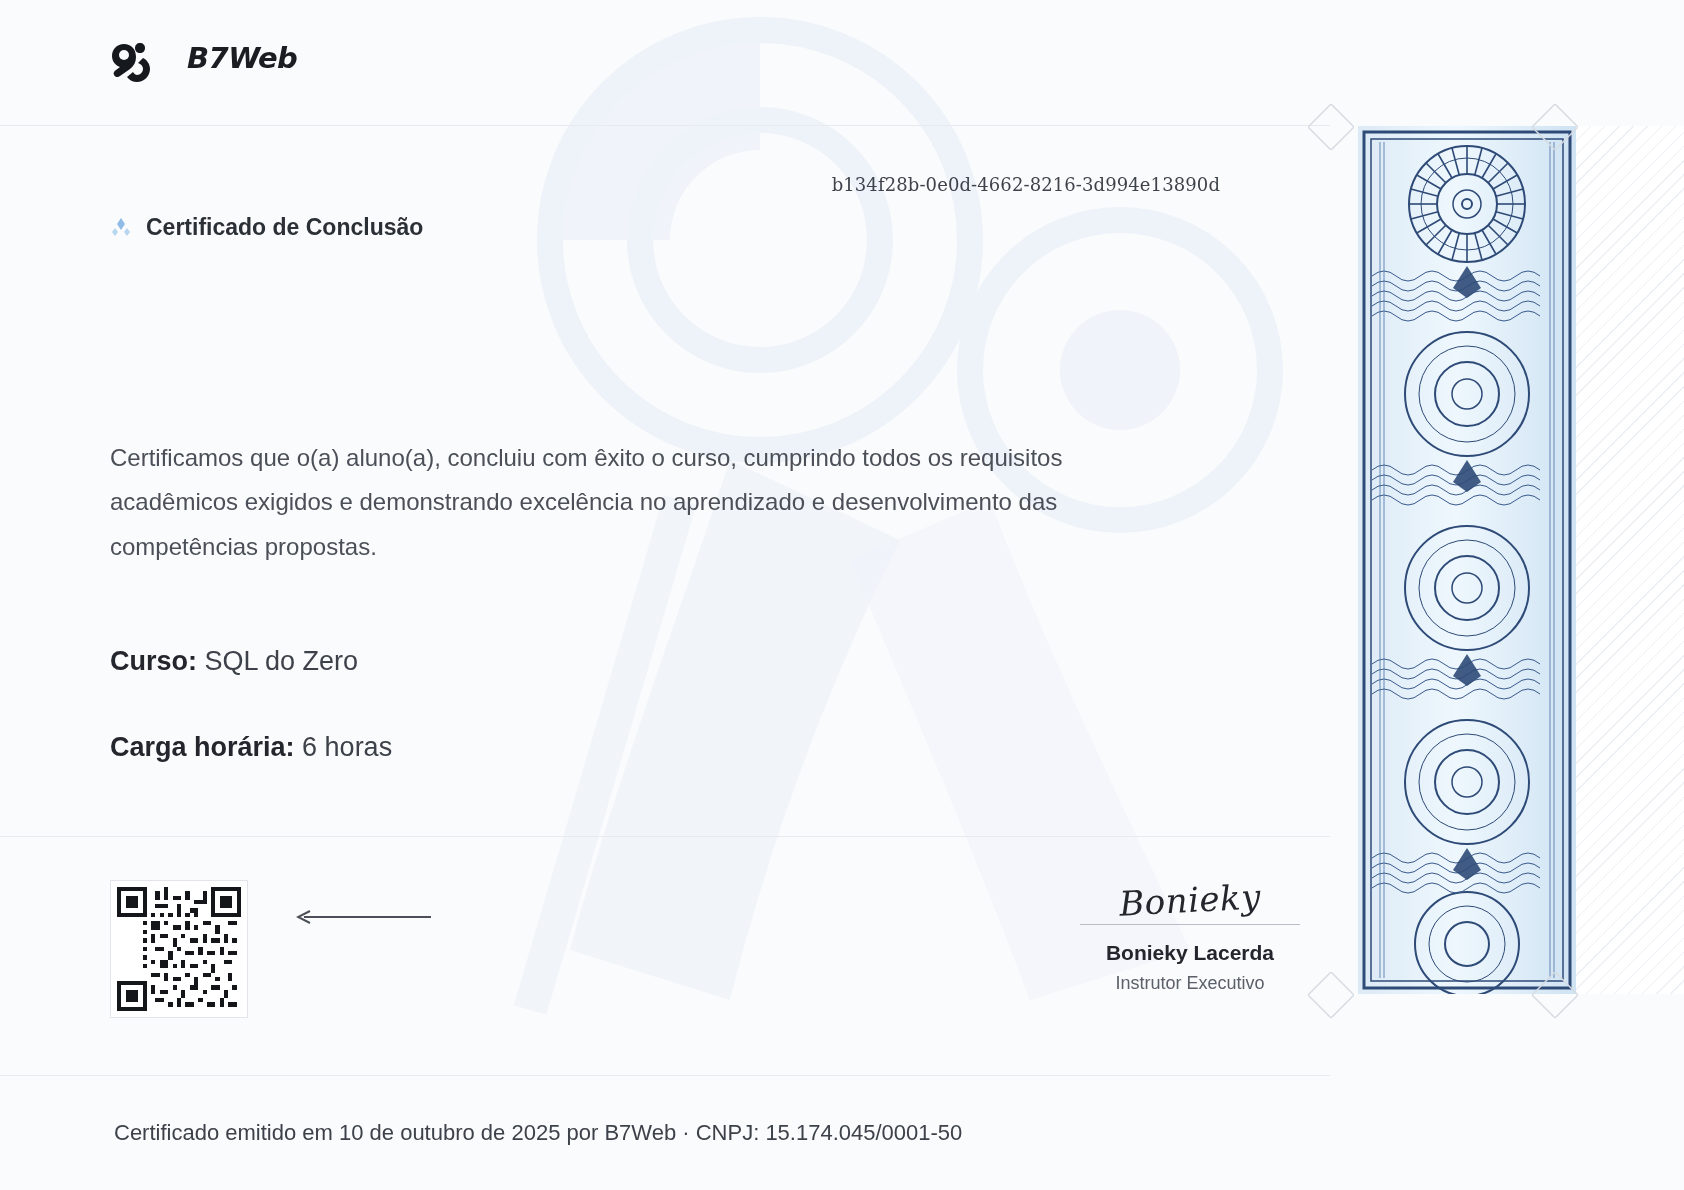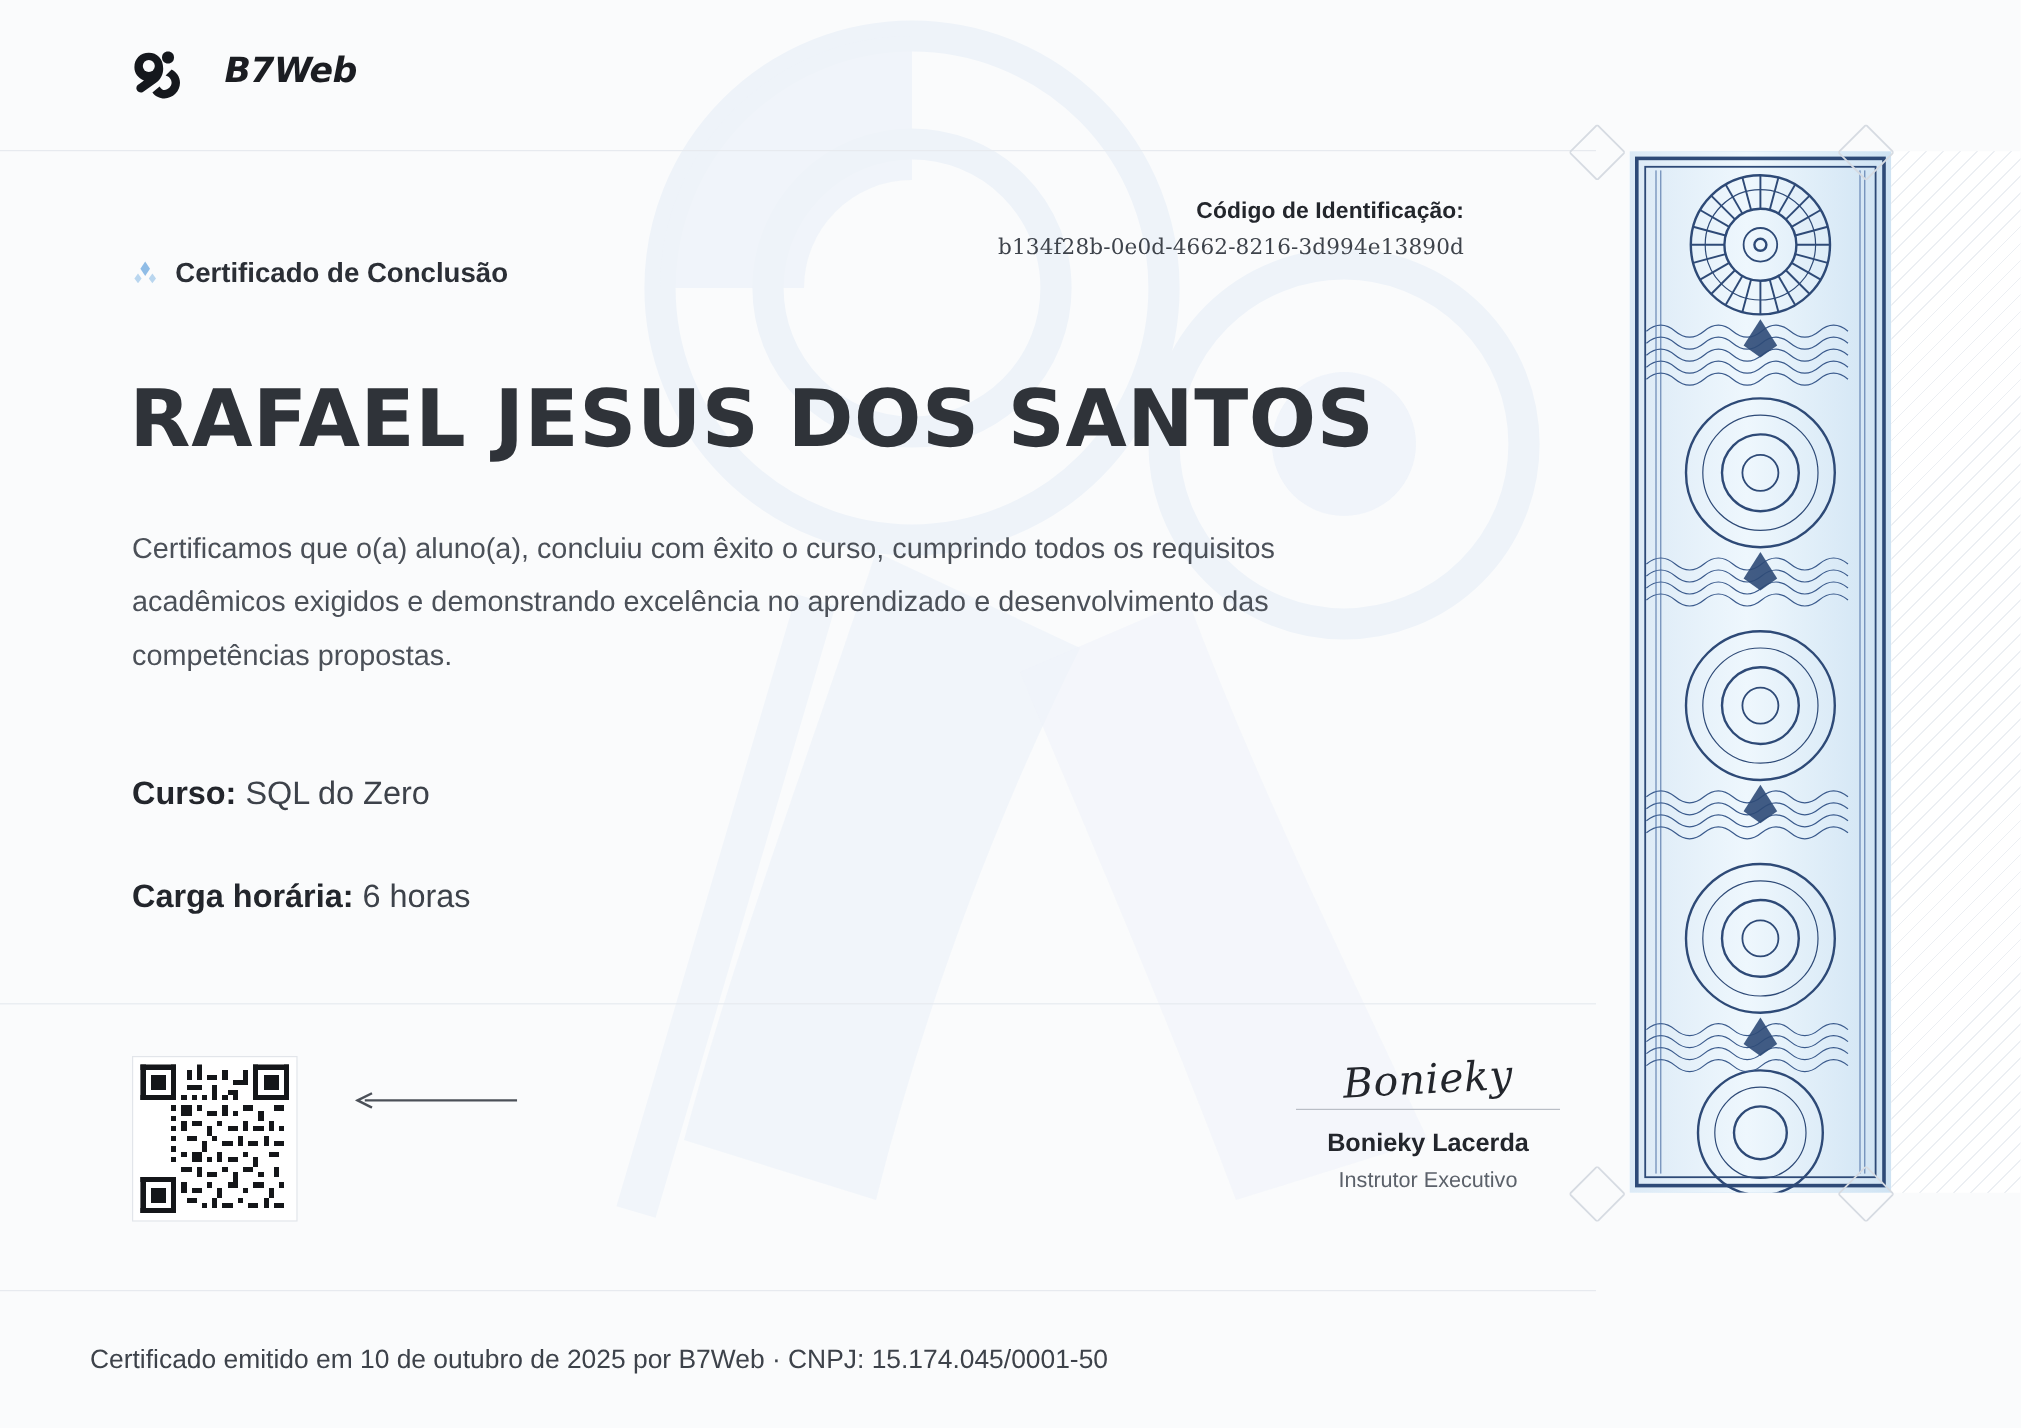--- a/index.html
+++ b/index.html
@@ -247,21 +247,21 @@
   
   .bottom-bar {
     position: absolute;
     left: 0;
     top: 1075px;
     width: 1330px;
     height: 115px;
     border-top: 1px solid #e7eaef;
     display: flex;
     align-items: center;
-    padding-left: 75px;
+    padding-left: 114px;
   }
   .bottom-text {
     font-size: 22px;
     color: #3d424a;
   }
 </style>
 </head>
 <body>
 
 <div class="certificate">
@@ -293,34 +293,32 @@
           <path d="M33 17 c4 2 7 6 7 11 0 7 -6 13 -13 13 -4 0 -8 -2 -10 -5 l6 -5 c1 2 3 3 4 3 3 0 6 -3 6 -6 0 -3 -2 -5 -5 -6 z"></path>
         </g>
       </svg>
       <span class="logo-text">B7Web</span>
     </div>
   </div>
 
   <div class="body-area">
 
     <div class="code-block">
-      <div class="code-label">Código de Identificação:</div>
       <div class="code-value">b134f28b-0e0d-4662-8216-3d994e13890d</div>
     </div>
 
     <div class="ribbon">
       <svg class="ribbon-icon" viewBox="0 0 22 22" aria-hidden="true">
         <path d="M11 1 L15 7 L11 13 L7 7 Z" fill="#8fbce6"></path>
         <path d="M5 11 L8 15 L5 19 L2 15 Z" fill="#b9d6ef"></path>
         <path d="M17 11 L20 15 L17 19 L14 15 Z" fill="#b9d6ef"></path>
       </svg>
       <span class="ribbon-text">Certificado de Conclusão</span>
     </div>
 
-    <div class="student-name">RAFAEL JESUS DOS SANTOS</div>
 
     <div class="paragraph">Certificamos que o(a) aluno(a), concluiu com êxito o curso, cumprindo todos os requisitos acadêmicos exigidos e demonstrando excelência no aprendizado e desenvolvimento das competências propostas.</div>
 
     <div class="field field-course">
       <b>Curso:</b>
       <span>SQL do Zero</span>
     </div>
 
     <div class="field field-hours">
       <b>Carga horária:</b>

